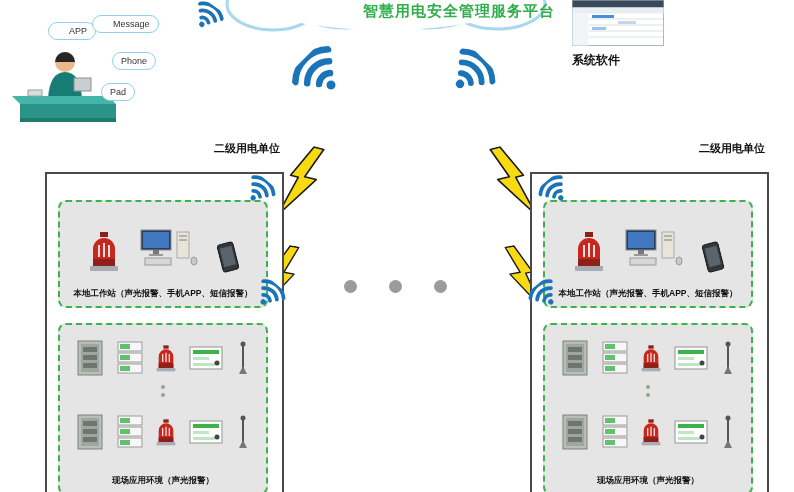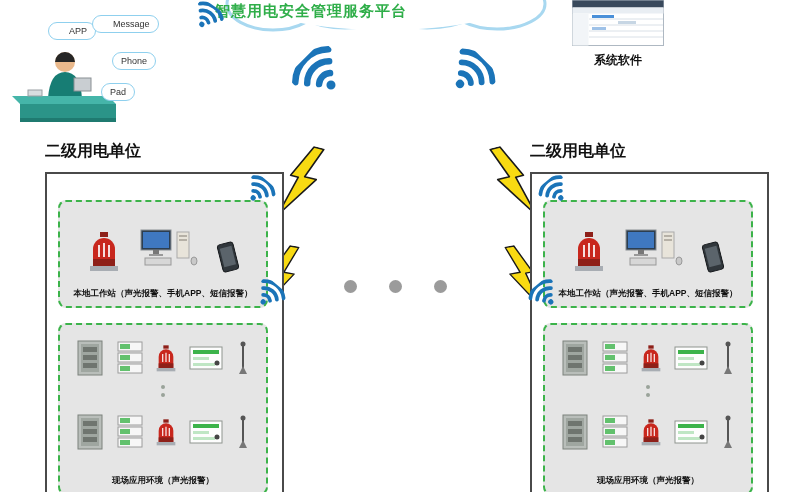--- a/index.html
+++ b/index.html
@@ -1,31 +1,31 @@
 <!DOCTYPE html>
 <html><head>
 <meta charset="utf-8">
 <style>
   html,body{margin:0;padding:0;background:#fff;}
   .canvas{position:relative;width:794px;height:492px;background:#fff;overflow:hidden;
           font-family:"Liberation Sans",sans-serif;color:#111;}
   .abs{position:absolute;}
   svg{display:block;}
 
-  .cloud-title{position:absolute;left:0;right:0;text-align:left;font-size:15px;
+  .cloud-title{position:absolute;left:0;right:0;text-align:right;font-size:15px;
                font-weight:bold;color:#2fae49;letter-spacing:1px;}
 
   .bubble{position:absolute;background:#fff;border:1.5px solid #8fd0ee;border-radius:14px;
           font-size:9px;color:#333;padding:3px 8px;white-space:nowrap;}
 
   .unit{position:absolute;top:172px;width:235px;height:318px;border:2px solid #4a4a4a;background:#fff;}
   .unit-left{left:45px;}
   .unit-right{left:530px;}
-  .unit-label{position:absolute;top:141px;width:235px;text-align:left;font-weight:bold;
-              font-size:16px;color:#111;}
+  .unit-label{position:absolute;top:141px;width:235px;text-align:right;font-weight:bold;
+              font-size:11px;color:#111;}
 
   .dashed{position:absolute;border:2px dashed #3cb34a;border-radius:8px;background:#e5e5e5;}
   .ws{left:11px;top:26px;width:206px;height:104px;}
   .field{left:11px;top:149px;width:206px;height:168px;}
 
   .icon-row{display:flex;align-items:flex-end;justify-content:center;gap:18px;height:60px;margin-top:10px;}
   .caption{position:absolute;left:0;right:0;bottom:6px;text-align:center;font-size:8.5px;
            font-weight:bold;color:#111;}
 
   .dev-row{display:flex;align-items:center;justify-content:space-evenly;height:50px;margin-top:8px;padding:0 4px;}
@@ -114,21 +114,21 @@
         <line x1="17" y1="19" x2="91" y2="19"></line>
           <line x1="17" y1="25" x2="91" y2="25"></line>
         <line x1="17" y1="31" x2="91" y2="31"></line>
           <line x1="17" y1="37" x2="91" y2="37"></line>
       </g>
       <rect x="20" y="15" width="22" height="3" fill="#4a90d9"></rect>
       <rect x="20" y="27" width="14" height="3" fill="#9fc2e8"></rect>
       <rect x="46" y="21" width="18" height="3" fill="#c7d6e4"></rect>
     </svg>
   </div>
-  <div class="abs" style="left:572px;top:52px;width:92px;text-align:center;font-weight:bold;font-size:12px;">系统软件</div>
+  <div class="abs" style="left:572px;top:52px;width:92px;text-align:left;font-weight:bold;font-size:12px;">系统软件</div>
 
   <div class="abs" style="left:284px;top:144px;transform:rotate(14deg);">
     <svg width="34" height="78" viewBox="0 0 34 78">
       <path d="M21 1 L5 34 L13 34 L2 76 L31 32 L19 32 L31 1 Z" fill="#f8da12" stroke="#1a1a1a" stroke-width="1.6" stroke-linejoin="round"></path>
     </svg>
   </div>
   <div class="abs" style="left:266px;top:244px;transform:rotate(10deg);">
     <svg width="30" height="68" viewBox="0 0 34 78">
       <path d="M21 1 L5 34 L13 34 L2 76 L31 32 L19 32 L31 1 Z" fill="#f8da12" stroke="#1a1a1a" stroke-width="1.6" stroke-linejoin="round"></path>
     </svg>

